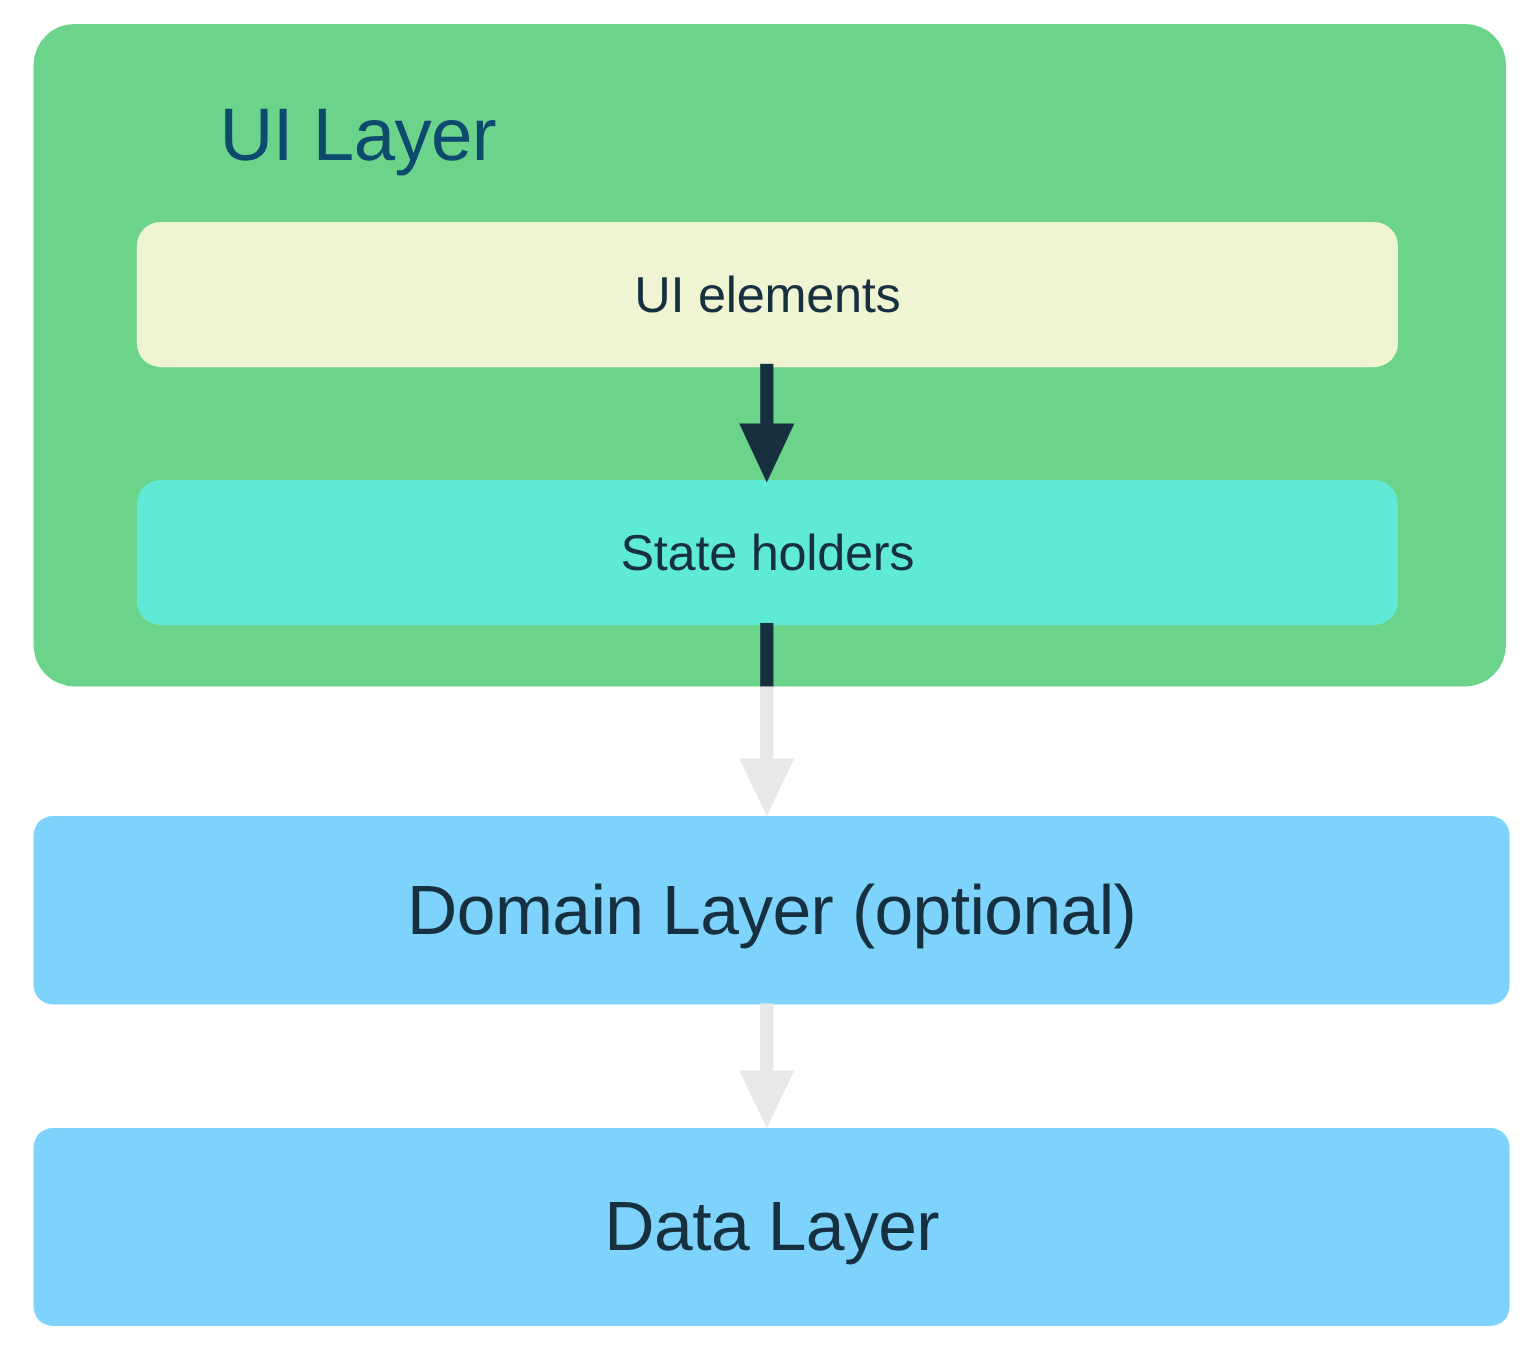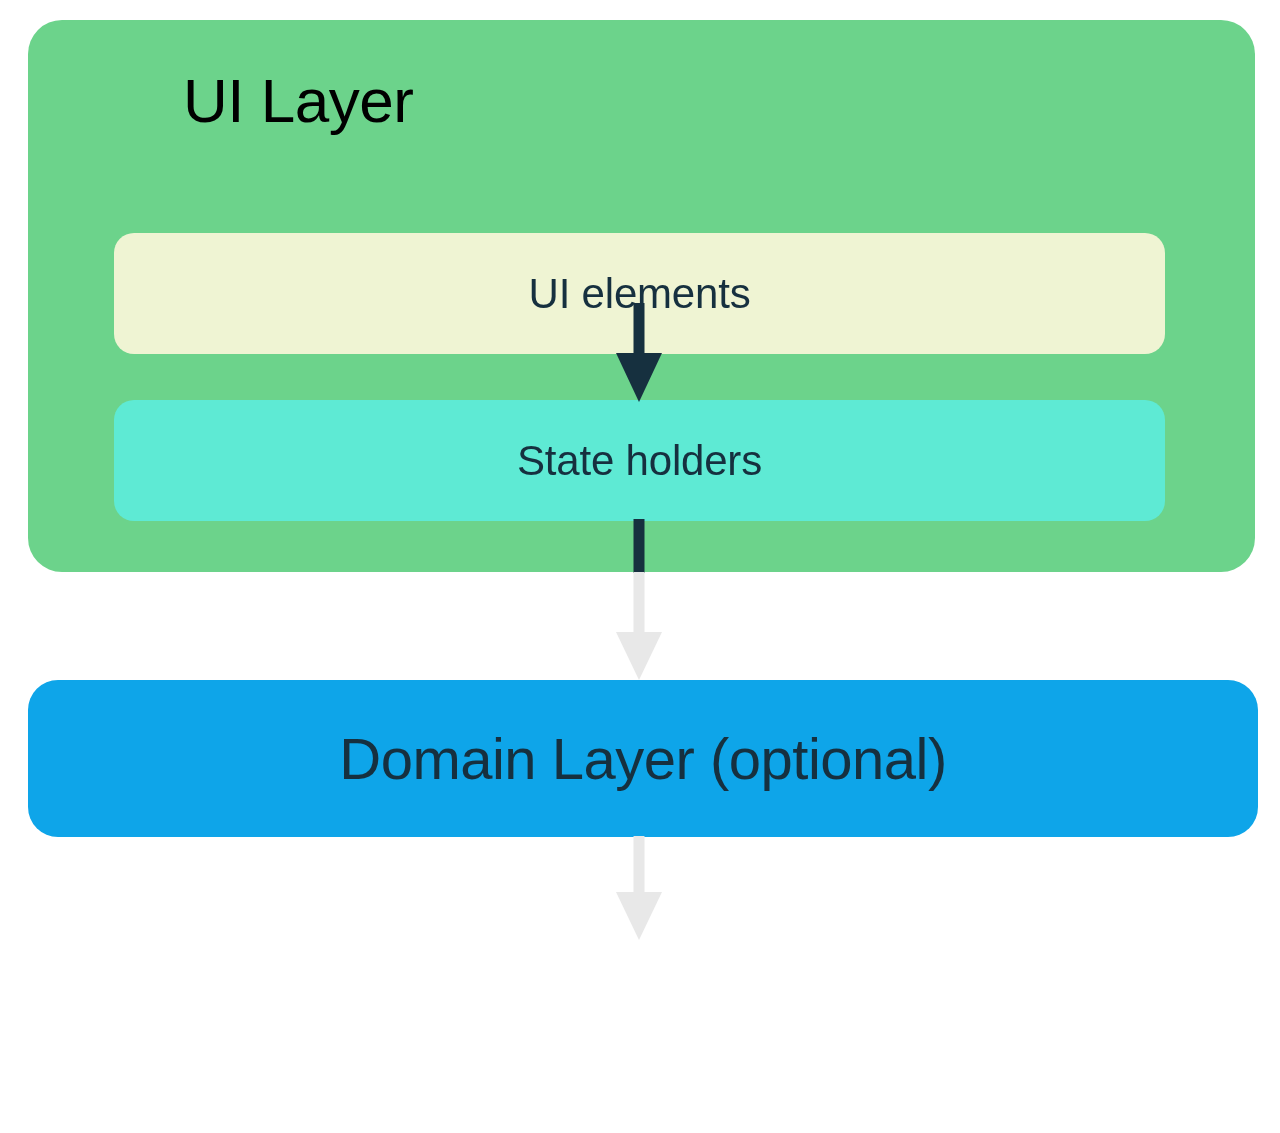--- a/index.html
+++ b/index.html
@@ -26,66 +26,65 @@
     top: 20px;
     width: 1227px;
     height: 552px;
     background: #6CD38B;
     border-radius: 34px;
     box-sizing: border-box;
   }
   .ui-layer-title {
     position: absolute;
     left: 155px;
-    top: 44px;
+    top: 56px;
     font-size: 62px;
     line-height: 74px;
-    color: #000000;
+    color: #0c4a6e;
     font-weight: 400;
     letter-spacing: -0.5px;
     white-space: nowrap;
   }
 
   
   .inner-box {
     position: absolute;
     left: 86px;
     width: 1051px;
     height: 121px;
     border-radius: 20px;
     display: flex;
     align-items: center;
     justify-content: center;
     box-sizing: border-box;
   }
   .inner-box.ui-elements {
     top: 165px;
     background: #EFF4D3;
-    margin-top: 48px;
   }
   .inner-box.state-holders {
     top: 380px;
     background: #5eead4;
   }
   .inner-box-label {
     font-size: 42px;
     line-height: 50px;
     color: #16303F;
     font-weight: 400;
     letter-spacing: -0.2px;
     white-space: nowrap;
   }
 
   
   .layer-card {
     position: absolute;
     left: 28px;
     width: 1230px;
-    border-radius: 30px;
-    background: #0ea5e9;
+    border-radius: 16px;
+    background: #7dd3fc;
     display: flex;
     align-items: center;
     justify-content: center;
     box-sizing: border-box;
   }
   .layer-card.domain {
     top: 680px;
     height: 157px;
   }
   .layer-card.data {
@@ -158,14 +157,17 @@
     <span class="layer-card-label">Domain Layer (optional)</span>
   </div>
 
   <div class="arrow arrow-domain-to-data">
     <svg width="48" height="105" viewBox="0 0 48 105" xmlns="http://www.w3.org/2000/svg">
       <rect x="18.5" y="0" width="11" height="58" fill="#E8E8E8"></rect>
       <polygon points="1,56 47,56 24,104" fill="#E8E8E8"></polygon>
     </svg>
   </div>
 
+  <div class="layer-card data">
+    <span class="layer-card-label">Data Layer</span>
+  </div>
 
 </div>
 
 </body></html>

